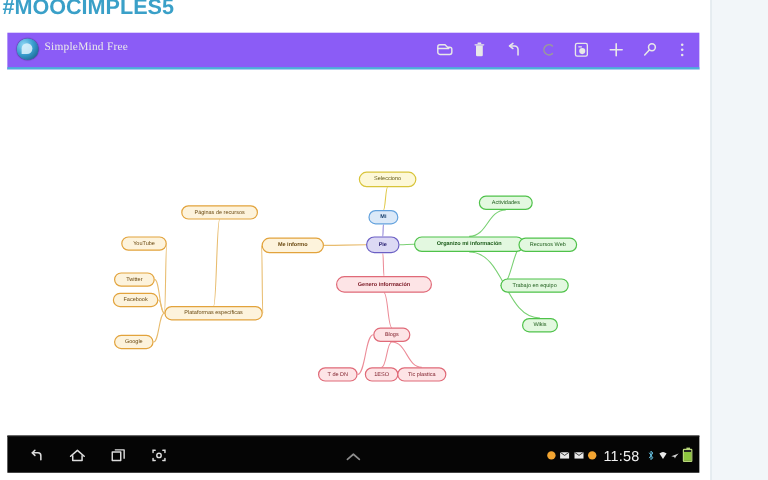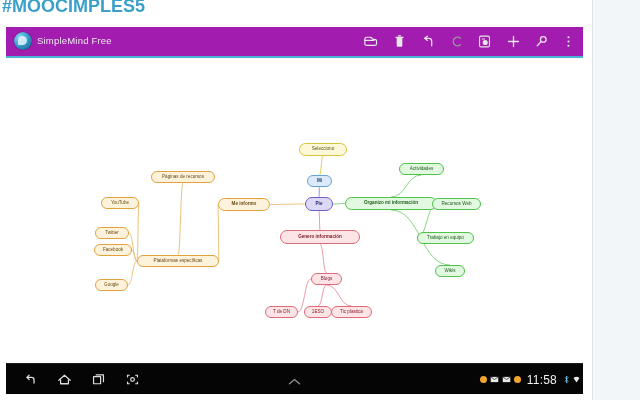--- a/index.html
+++ b/index.html
@@ -23,22 +23,23 @@
     background:#f2f6f9;border-left:1px solid #dde4ea;
   }
   
   #tablet{
     position:absolute;left:6px;top:27px;width:577px;height:367px;
     background:#ffffff;overflow:hidden;
   }
   
   #appbar{
     position:absolute;left:0;top:0;width:577px;height:29px;
-    background:#a21caf;
+    background:#8b5cf6;
     border-bottom:2px solid #4ab4d8;
+    font-family:Liberation Serif, serif;
   }
   #app-logo{
     position:absolute;left:8px;top:5px;width:18px;height:18px;
     border-radius:50%;
     background:radial-gradient(circle at 32% 30%,#8fd8f5 0%,#3a9ed0 45%,#0d4f78 100%);
     box-shadow:0 0 1px #000;
   }
   #app-logo::after{
     content:"";position:absolute;left:4px;top:4px;width:9px;height:9px;
     border-radius:50% 50% 50% 0;background:#dff3fd;opacity:.85;
@@ -74,21 +75,20 @@
   .n-blue  {background:#dbe9f8;border-color:#63a2dd;color:#17406e;}
   .n-violet{background:#dcd9f4;border-color:#6b5fc4;color:#241a6e;}
   .n-green {background:#e3f8e0;border-color:#4fc24a;color:#1d5c1a;}
   .n-red   {background:#fde4e6;border-color:#e06a78;color:#7c1a26;}
   .n-bold{font-weight:700;}
   
   #navbar{
     position:absolute;left:0;top:336px;width:577px;height:31px;
     background:#050505;
     border-top:1px solid #1d1d1d;
-    padding-left:24px;
   }
   .nav-icon{position:absolute;top:7px;width:17px;height:17px;cursor:pointer;}
   .nav-icon svg{display:block;width:17px;height:17px;}
   #nav-chevron{position:absolute;left:280px;top:9px;width:17px;height:13px;cursor:pointer;}
   #statusarea{position:absolute;right:6px;top:0;height:31px;display:flex;align-items:center;gap:3px;}
   .st-dot{width:7px;height:7px;border-radius:50%;background:#f2a431;display:block;}
   .st-ico{width:9px;height:9px;display:block;}
   #clock{color:#f2f2f2;font-size:12px;letter-spacing:.2px;margin:0 3px;}
   .sm-ico{width:7px;height:9px;display:block;}
   #battery{

